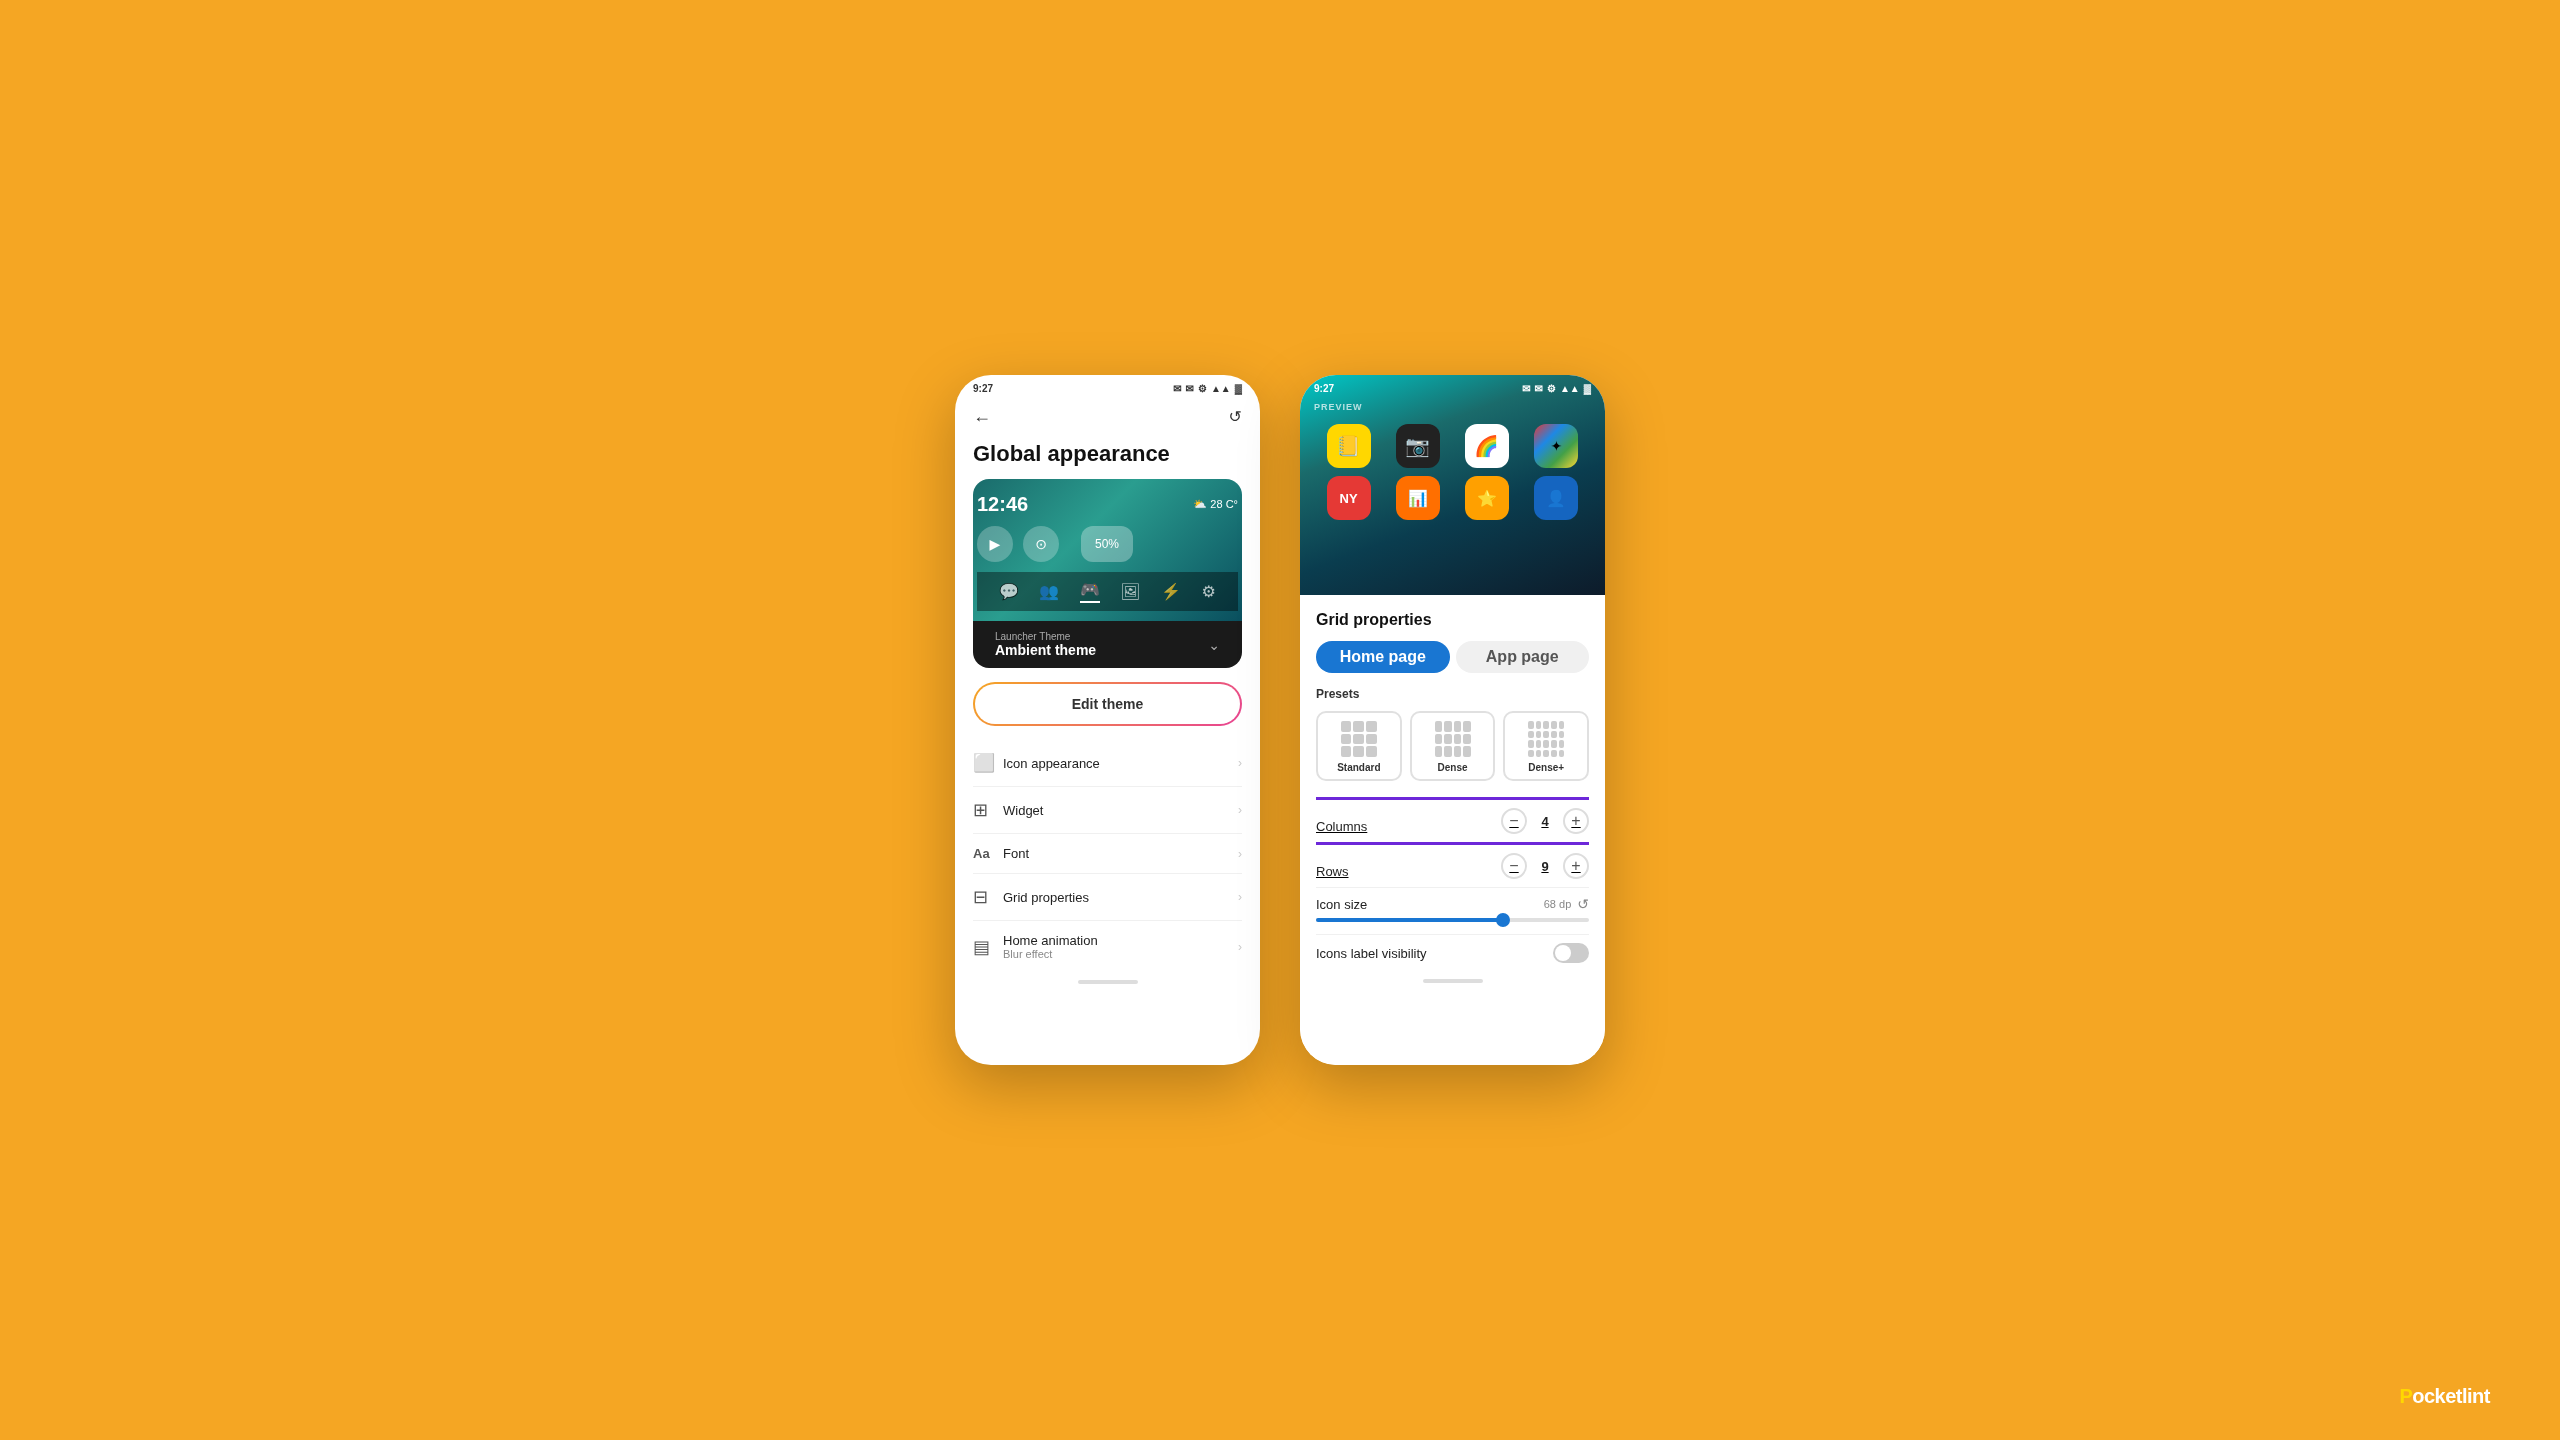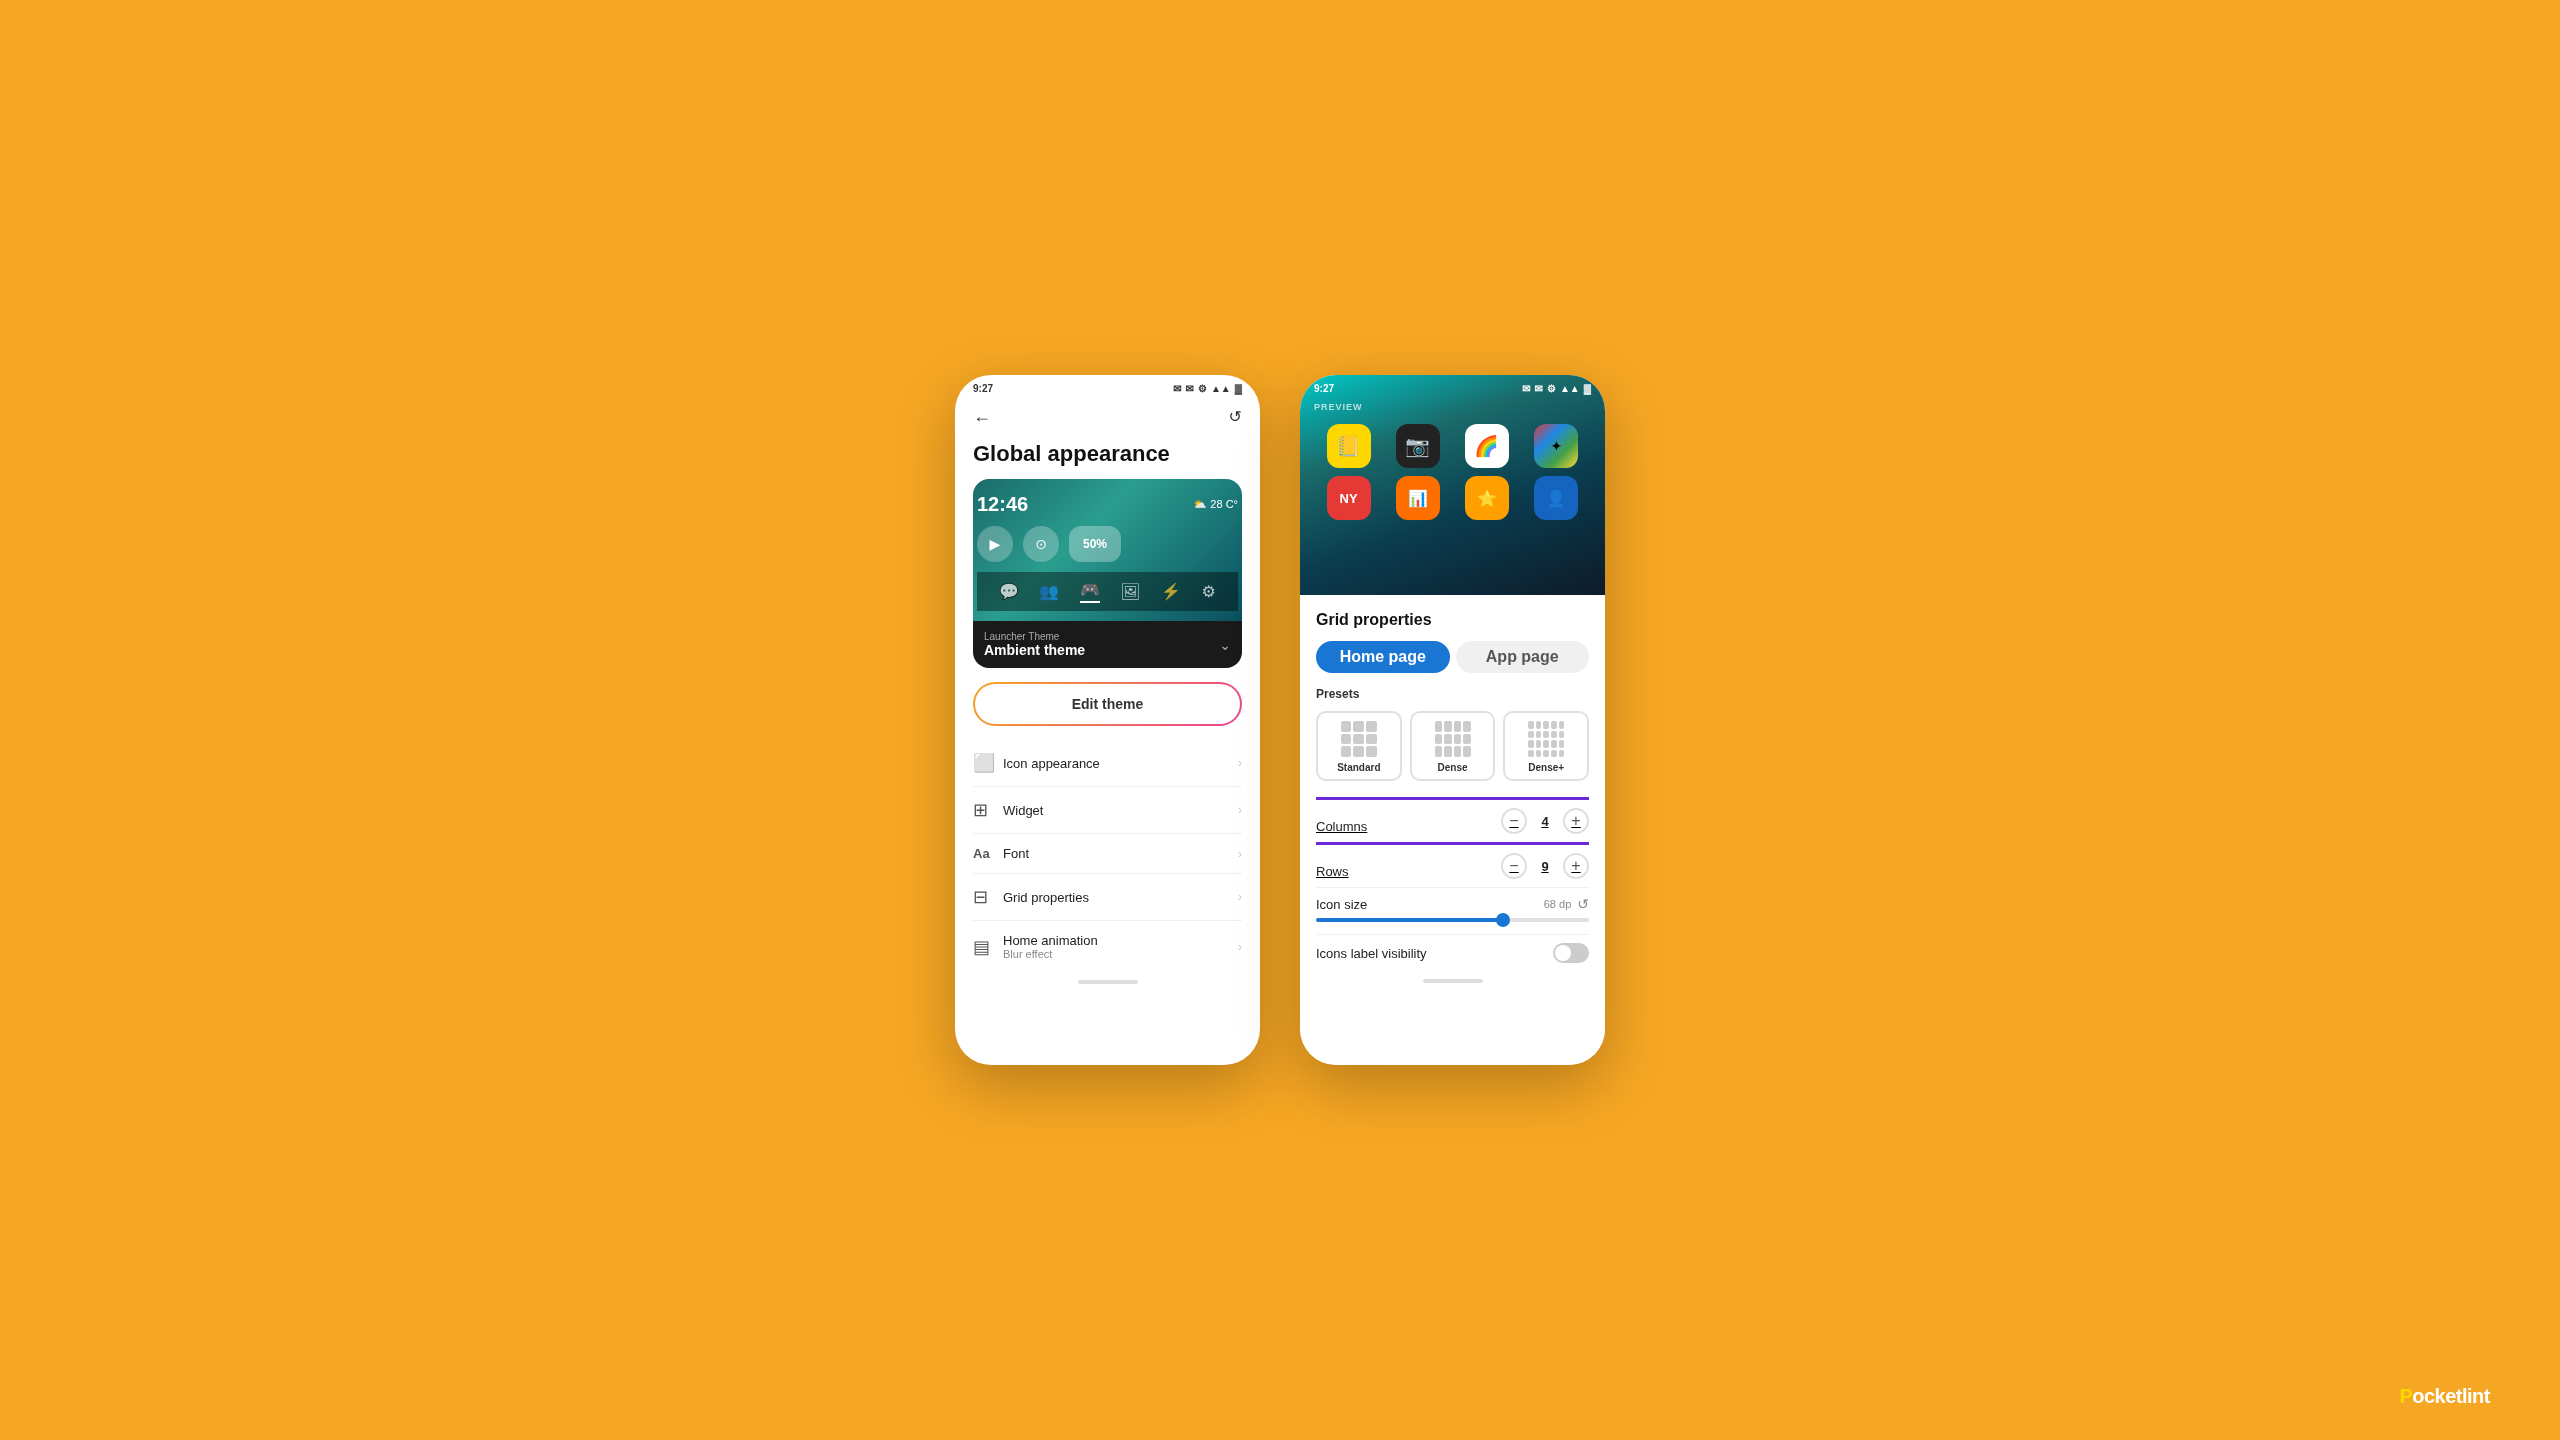--- a/index.html
+++ b/index.html
@@ -113,44 +113,45 @@
       display: flex;
       align-items: center;
       justify-content: center;
       font-size: 14px;
       color: #fff;
     }
     .theme-app-icon.battery {
       background: rgba(255,255,255,0.3);
       border-radius: 12px;
       font-size: 12px;
-      font-weight: 700;
+      font-weight: 400;
       color: #fff;
       width: 52px;
+      margin-left: 12px;
     }
     .theme-bottom-bar {
       background: rgba(0,0,0,0.4);
       padding: 8px 12px;
       display: flex;
       justify-content: space-around;
       align-items: center;
     }
     .theme-bar-icon {
       font-size: 16px;
       color: rgba(255,255,255,0.7);
     }
     .theme-bar-icon.active {
       color: #fff;
       border-bottom: 2px solid #fff;
       padding-bottom: 2px;
     }
     
     .launcher-selector {
       background: #1a1a1a;
-      padding: 10px 11px;
+      padding: 10px 22px;
       display: flex;
       justify-content: space-between;
       align-items: center;
     }
     .launcher-label {
       font-size: 10px;
       color: #aaa;
     }
     .launcher-value {
       font-size: 14px;

